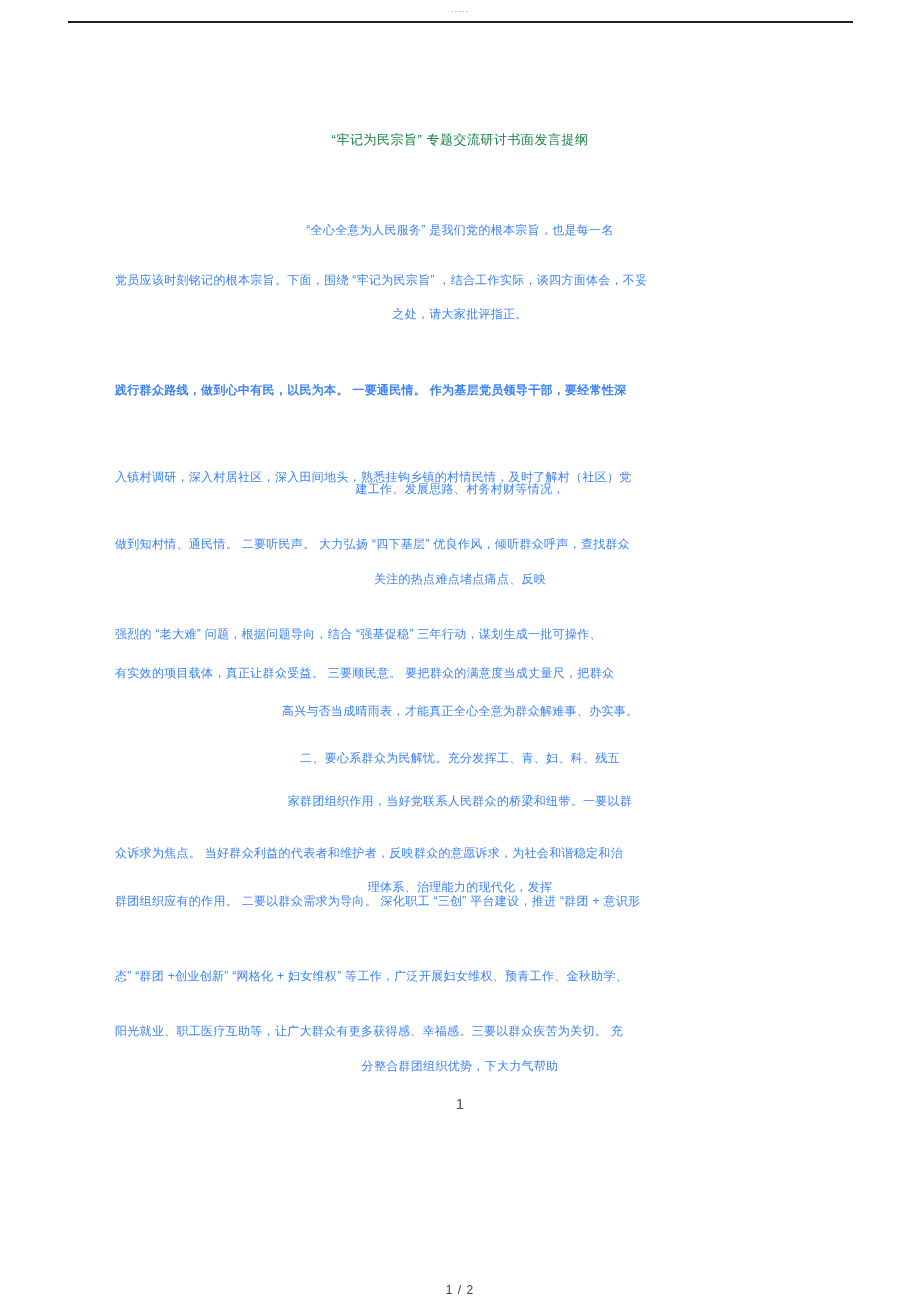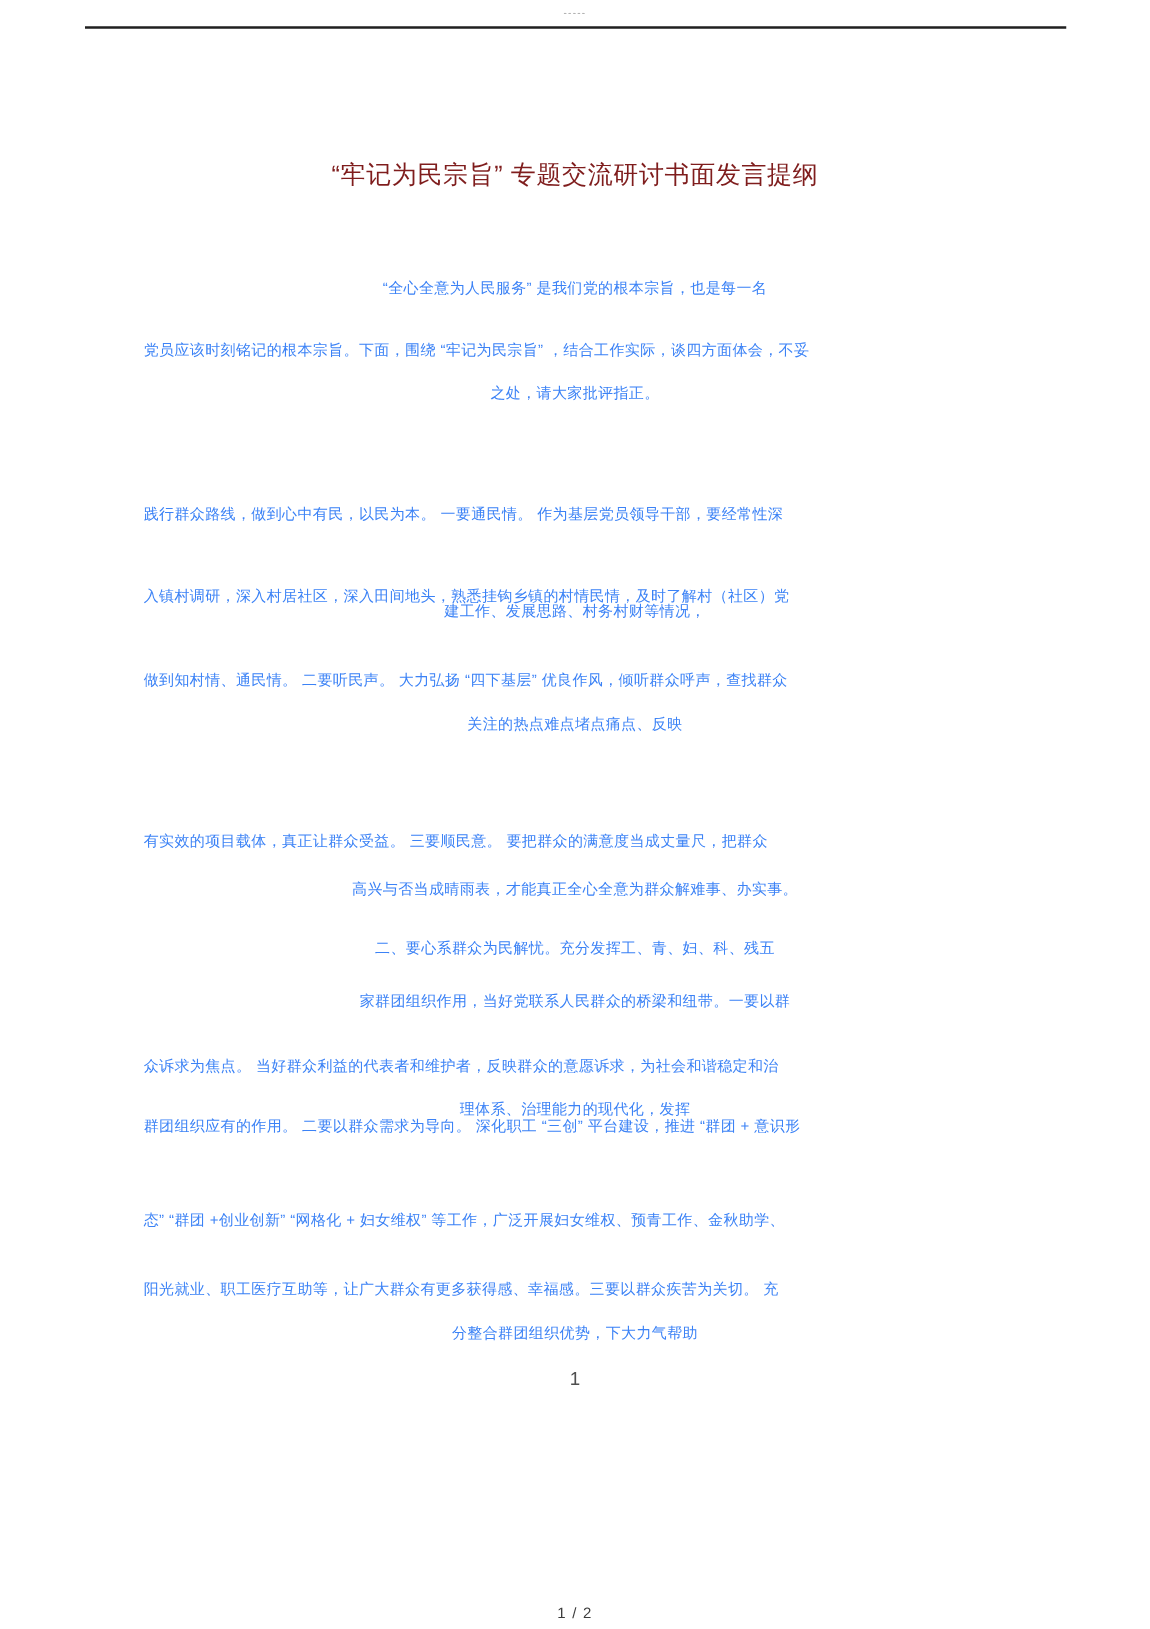--- a/index.html
+++ b/index.html
@@ -45,23 +45,23 @@
     white-space: nowrap;
   }
   .doc-line.c { text-align: center; }
   .doc-line.l { text-align: left; }
   .doc-line.ind { padding-left: 45px; width: 645px; }
   .title-line {
     position: absolute;
     left: 115px;
     width: 690px;
     text-align: center;
-    font-size: 20px;
+    font-size: 13px;
     line-height: 18px;
-    color: #7f1d1d;
+    color: #15803d;
     letter-spacing: 0.5px;
     white-space: nowrap;
   }
   .page-number {
     position: absolute;
     top: 1095px;
     left: 0;
     right: 0;
     text-align: center;
     font-size: 15px;
@@ -84,25 +84,26 @@
 <div class="page">
 
   <div class="header-marks">-----</div>
   <div class="header-rule"></div>
 
   <div class="title-line" style="top:131px;">“牢记为民宗旨” 专题交流研讨书面发言提纲</div>
 
   <div class="doc-line c" style="top:221px;">“全心全意为人民服务” 是我们党的根本宗旨，也是每一名</div>
   <div class="doc-line c" style="top:305px;">之处，请大家批评指正。</div>
   <div class="doc-line l" style="top:271px;">党员应该时刻铭记的根本宗旨。下面，围绕 “牢记为民宗旨” ，结合工作实际，谈四方面体会，不妥</div>
-  <div class="doc-line l" style="top:402px;">践行群众路线，做到心中有民，以民为本。 一要通民情。 作为基层党员领导干部，要经常性深</div>
+  <div class="doc-line l" style="top:381px;font-weight:bold;">践行群众路线，做到心中有民，以民为本。 一要通民情。 作为基层党员领导干部，要经常性深</div>
   <div class="doc-line l" style="top:468px;">入镇村调研，深入村居社区，深入田间地头，熟悉挂钩乡镇的村情民情，及时了解村（社区）党</div>
   <div class="doc-line c" style="top:480px;">建工作、发展思路、村务村财等情况，</div>
   <div class="doc-line l" style="top:535px;">做到知村情、通民情。 二要听民声。 大力弘扬 “四下基层” 优良作风，倾听群众呼声，查找群众</div>
   <div class="doc-line c" style="top:570px;">关注的热点难点堵点痛点、反映</div>
+  <div class="doc-line l" style="top:625px;">强烈的 “老大难” 问题，根据问题导向，结合 “强基促稳” 三年行动，谋划生成一批可操作、</div>
   <div class="doc-line l" style="top:664px;">有实效的项目载体，真正让群众受益。 三要顺民意。 要把群众的满意度当成丈量尺，把群众</div>
   <div class="doc-line c" style="top:702px;">高兴与否当成晴雨表，才能真正全心全意为群众解难事、办实事。</div>
   <div class="doc-line c" style="top:749px;">二、要心系群众为民解忧。充分发挥工、青、妇、科、残五</div>
   <div class="doc-line c" style="top:792px;">家群团组织作用，当好党联系人民群众的桥梁和纽带。一要以群</div>
   <div class="doc-line l" style="top:844px;">众诉求为焦点。 当好群众利益的代表者和维护者，反映群众的意愿诉求，为社会和谐稳定和治</div>
   <div class="doc-line c" style="top:878px;">理体系、治理能力的现代化，发挥</div>
   <div class="doc-line l" style="top:892px;">群团组织应有的作用。 二要以群众需求为导向。 深化职工 “三创” 平台建设，推进 “群团 + 意识形</div>
   <div class="doc-line l" style="top:1022px;">阳光就业、职工医疗互助等，让广大群众有更多获得感、幸福感。三要以群众疾苦为关切。 充</div>
   <div class="doc-line l" style="top:967px;">态” “群团 +创业创新” “网格化 + 妇女维权” 等工作，广泛开展妇女维权、预青工作、金秋助学、</div>
   <div class="doc-line c" style="top:1057px;">分整合群团组织优势，下大力气帮助</div>

